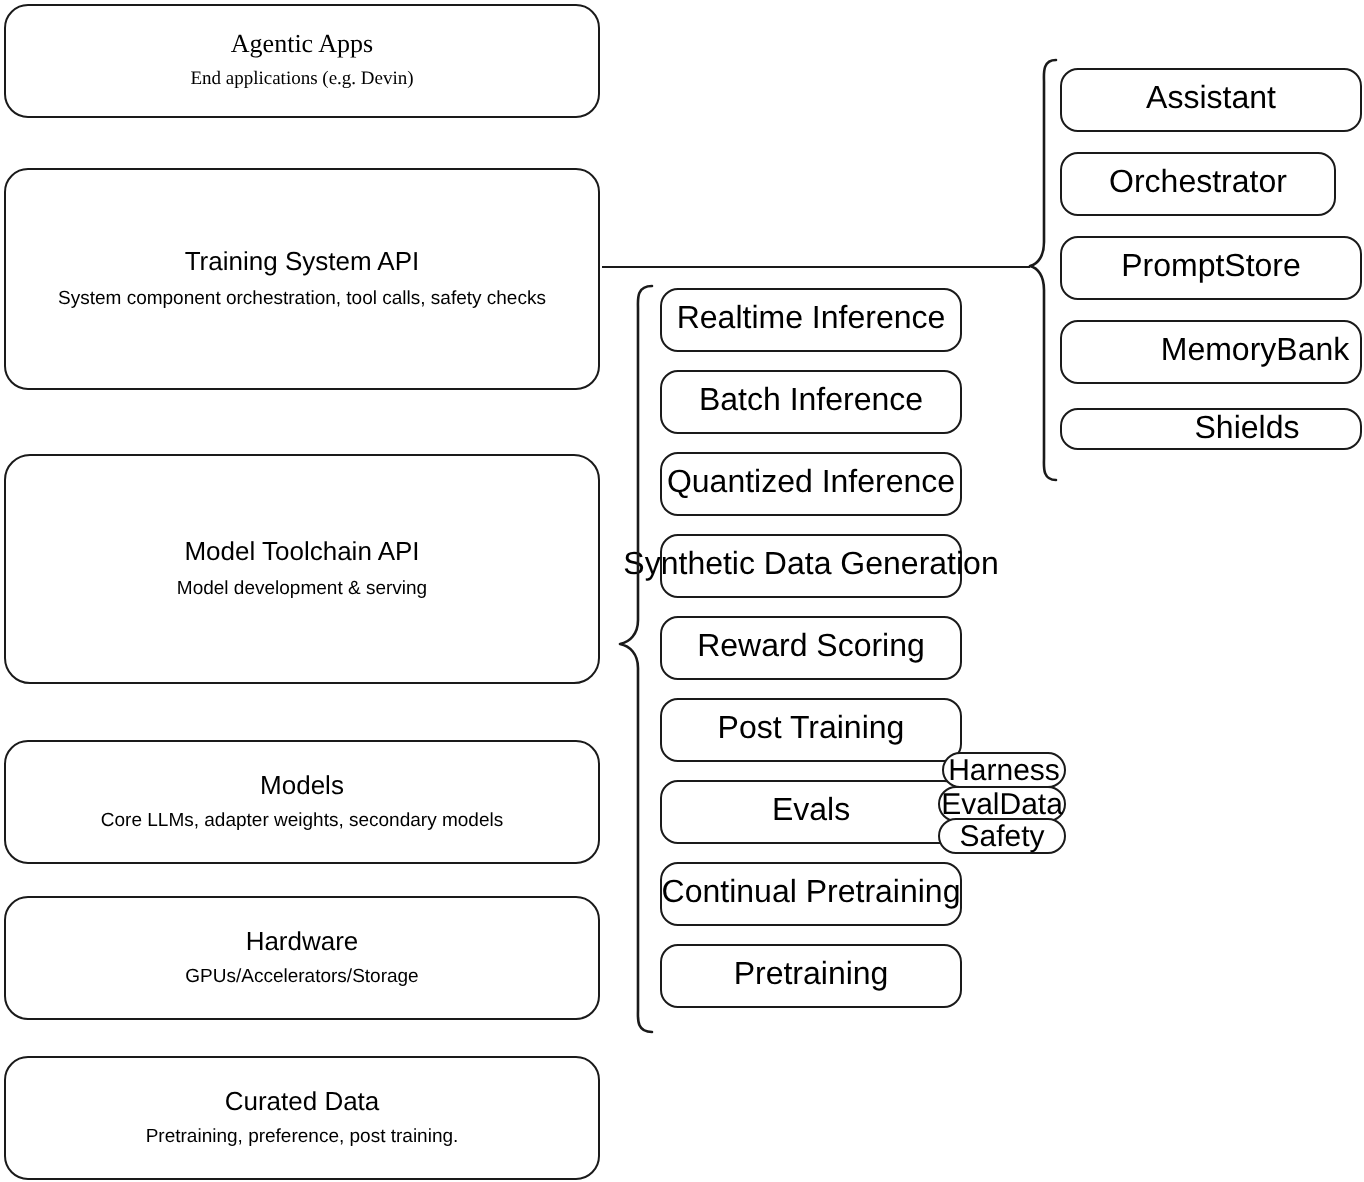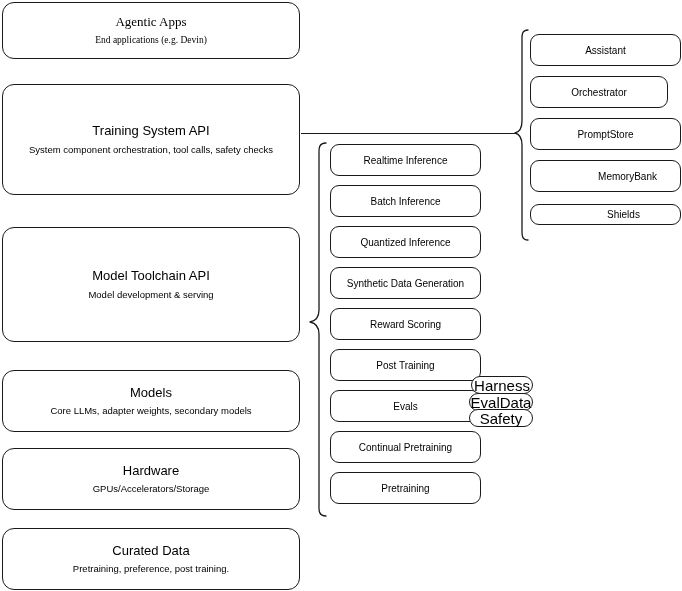--- a/index.html
+++ b/index.html
@@ -48,21 +48,21 @@
   
   .chip {
     position: absolute;
     box-sizing: border-box;
     border: 1.3px solid #1a1a1a;
     border-radius: 9px;
     background: #ffffff;
     display: flex;
     align-items: center;
     justify-content: center;
-    font-size: 10px;
+    font-size: 16px;
     white-space: nowrap;
   }
   
   .pill {
     position: absolute;
     box-sizing: border-box;
     border: 1.4px solid #1a1a1a;
     border-radius: 999px;
     background: #ffffff;
     display: flex;
@@ -98,21 +98,21 @@
   <div class="box" style="left:2px; top:2px; width:298px; height:57px;font-family:Liberation Serif, serif;">
     <div class="title">Agentic Apps</div>
     <div class="sub">End applications (e.g. Devin)</div>
   </div>
 
   <div class="box" style="left:2px; top:84px; width:298px; height:111px;">
     <div class="title">Training System API</div>
     <div class="sub">System component orchestration, tool calls, safety checks</div>
   </div>
 
-  <div class="box" style="left:2px; top:227px; width:298px; height:115px;">
+  <div class="box" style="left:2px; top:227px; width:298px; height:115px;border-radius:13px;">
     <div class="title">Model Toolchain API</div>
     <div class="sub">Model development &amp; serving</div>
   </div>
 
   <div class="box" style="left:2px; top:370px; width:298px; height:62px;">
     <div class="title">Models</div>
     <div class="sub">Core LLMs, adapter weights, secondary models</div>
   </div>
 
   <div class="box" style="left:2px; top:448px; width:298px; height:62px;">

